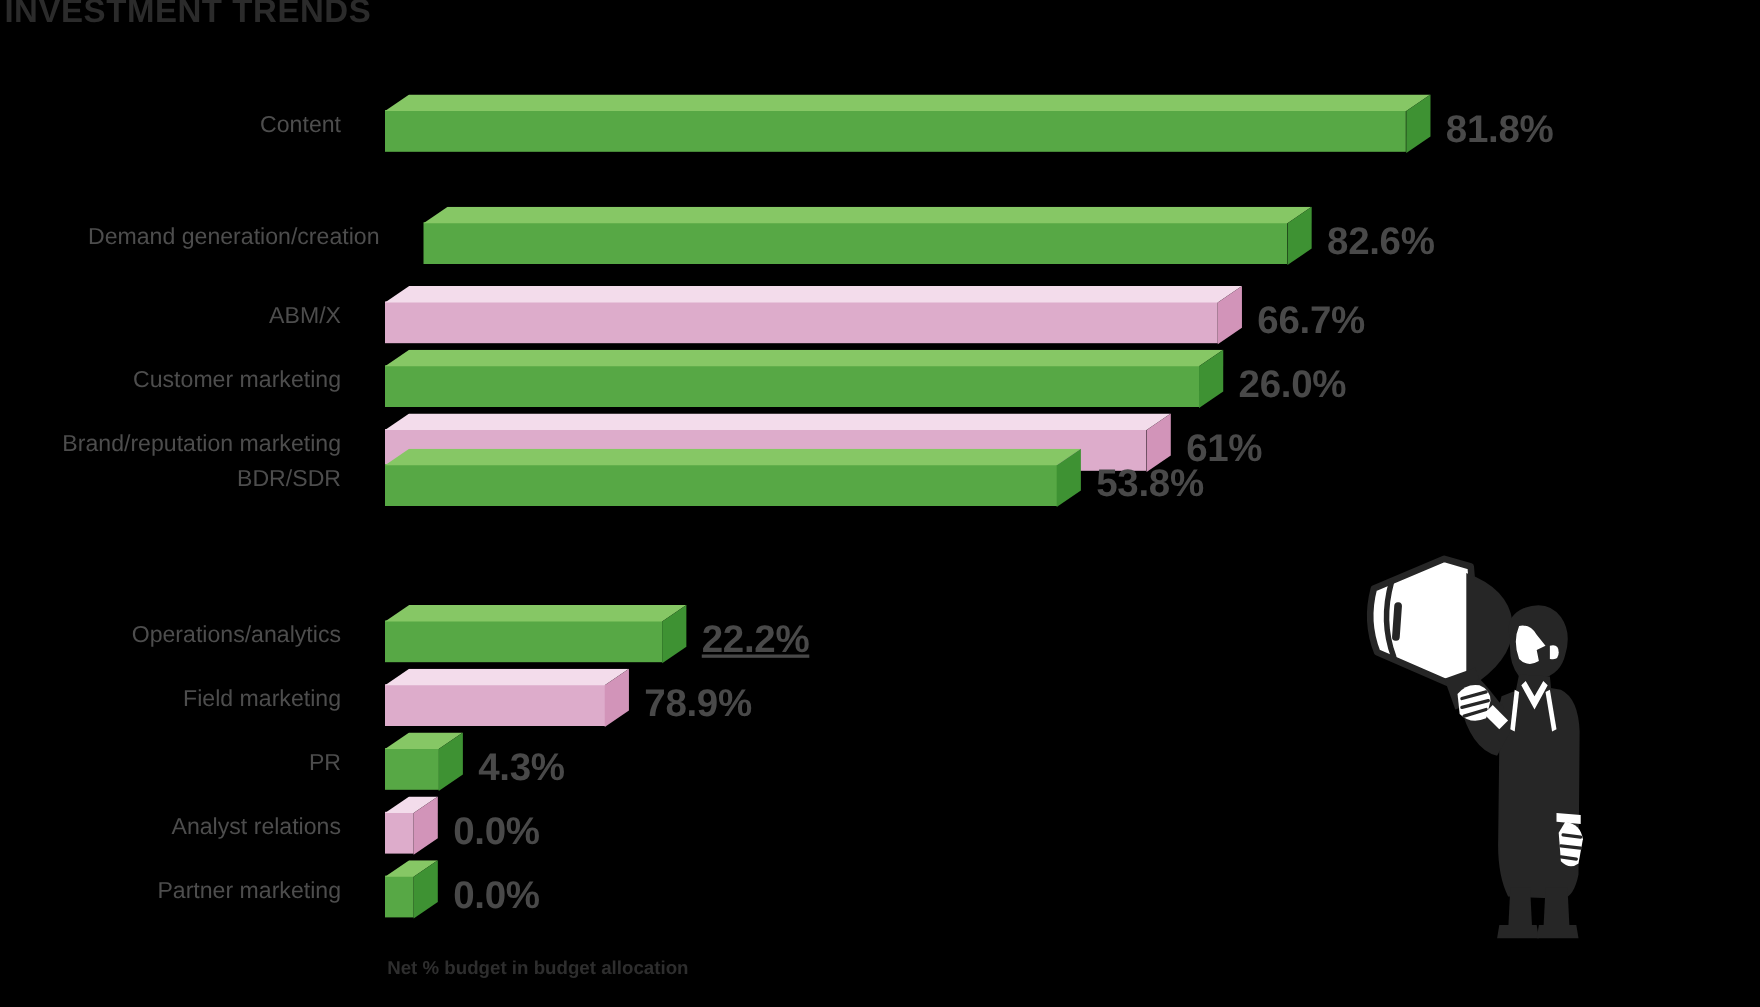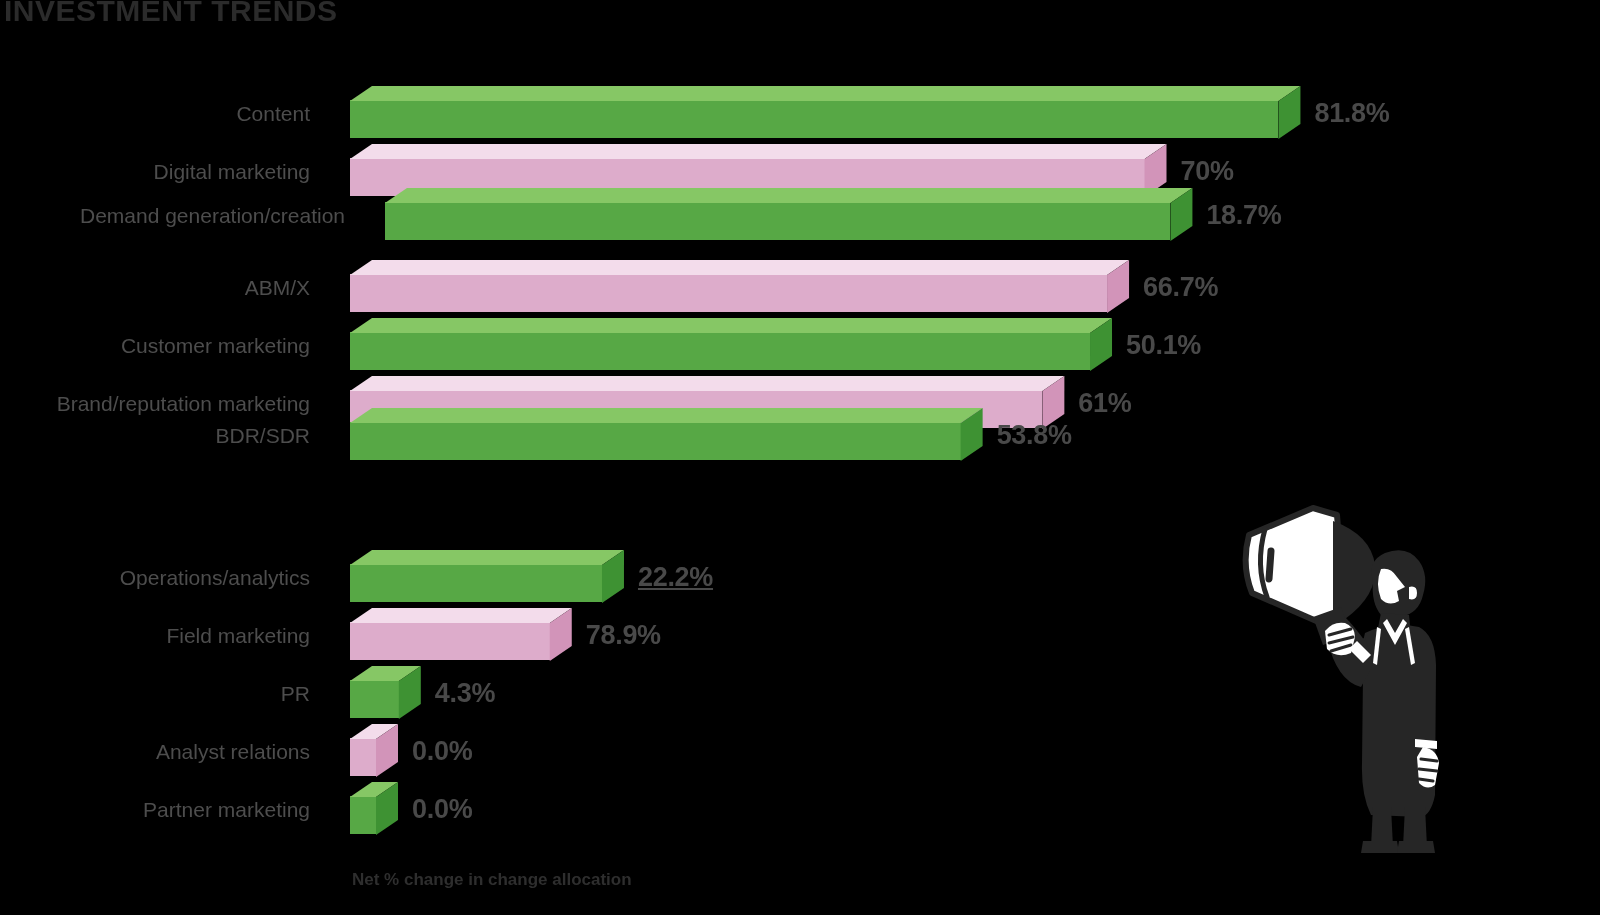--- a/index.html
+++ b/index.html
@@ -36,21 +36,21 @@
   .bar-wrap{position:absolute;left:350px;height:58px;}
 
   
   .face-front{
     position:absolute;left:0;top:14px;height:38px;
     border-radius:0;
   }
 
   .value-label{
     position:absolute;top:12px;
-    font-size:27px;font-weight:700;color:#494949;
+    font-size:35px;font-weight:700;color:#494949;
     white-space:nowrap;letter-spacing:-.3px;
     font-family:"Liberation Sans","DejaVu Sans",sans-serif;
   }
 
   .footer-note{
     position:absolute;left:352px;top:870px;
     font-size:17px;font-weight:700;color:#2e2e2e;
     white-space:nowrap;
     font-family:"Liberation Sans","DejaVu Sans",sans-serif;
   }
@@ -69,41 +69,30 @@
         <div class="cat-label" style="top: 16px;">Content</div>
         <div class="bar-wrap" style="left: 350px; width: 950.43px;">
           <div class="face-front" style="width: 928.43px; background: rgb(87, 168, 69);"></div>
           <svg width="952.43" height="56" style="position: absolute; left: 0px; top: 0px;">
             <path d="M0,15 L22,0 L950.43,0 L928.43,15 Z" fill="#86c765"></path>
             <path d="M928.43,15 L950.43,0 L950.43,38 L928.43,53 Z" fill="#3e9233"></path>
           </svg>
         </div>
         <div class="value-label" style="left: 1314.43px;">81.8%</div>
       </div>
-      <div class="row" style="top: 144px;">
-        <div class="cat-label" style="top: 16px;">Digital marketing</div>
-        <div class="bar-wrap" style="left: 350px; width: 816.5px;">
-          <div class="face-front" style="width: 794.5px; background: rgb(221, 172, 203);"></div>
-          <svg width="818.5" height="56" style="position: absolute; left: 0px; top: 0px;">
-            <path d="M0,15 L22,0 L816.5,0 L794.5,15 Z" fill="#f3dceb"></path>
-            <path d="M794.5,15 L816.5,0 L816.5,38 L794.5,53 Z" fill="#d294b9"></path>
-          </svg>
-        </div>
-        <div class="value-label" style="left: 1180.5px;">70%</div>
-      </div>
       <div class="row" style="top: 188px; margin-left: 35px;">
         <div class="cat-label" style="top: 16px;">Demand generation/creation</div>
         <div class="bar-wrap" style="left: 350px; width: 807.42px;">
           <div class="face-front" style="width: 785.42px; background: rgb(87, 168, 69);"></div>
           <svg width="809.42" height="56" style="position: absolute; left: 0px; top: 0px;">
             <path d="M0,15 L22,0 L807.42,0 L785.42,15 Z" fill="#86c765"></path>
             <path d="M785.42,15 L807.42,0 L807.42,38 L785.42,53 Z" fill="#3e9233"></path>
           </svg>
         </div>
-        <div class="value-label" style="left: 1171.42px;">18.7%</div>
+        <div class="value-label" style="left: 1171.42px;">82.6%</div>
       </div>
       <div class="row" style="top: 260px;">
         <div class="cat-label" style="top: 16px;">ABM/X</div>
         <div class="bar-wrap" style="left: 350px; width: 779.045px;">
           <div class="face-front" style="width: 757.045px; background: rgb(221, 172, 203);"></div>
           <svg width="781.045" height="56" style="position: absolute; left: 0px; top: 0px;">
             <path d="M0,15 L22,0 L779.045,0 L757.045,15 Z" fill="#f3dceb"></path>
             <path d="M757.045,15 L779.045,0 L779.045,38 L757.045,53 Z" fill="#d294b9"></path>
           </svg>
         </div>
@@ -111,21 +100,21 @@
       </div>
       <div class="row" style="top: 318px;">
         <div class="cat-label" style="top: 16px;">Customer marketing</div>
         <div class="bar-wrap" style="left: 350px; width: 762.02px;">
           <div class="face-front" style="width: 740.02px; background: rgb(87, 168, 69);"></div>
           <svg width="764.02" height="56" style="position: absolute; left: 0px; top: 0px;">
             <path d="M0,15 L22,0 L762.02,0 L740.02,15 Z" fill="#86c765"></path>
             <path d="M740.02,15 L762.02,0 L762.02,38 L740.02,53 Z" fill="#3e9233"></path>
           </svg>
         </div>
-        <div class="value-label" style="left: 1126.02px;">50.1%</div>
+        <div class="value-label" style="left: 1126.02px;">26.0%</div>
       </div>
       <div class="row" style="top: 376px;">
         <div class="cat-label" style="top: 16px;">Brand/reputation marketing</div>
         <div class="bar-wrap" style="left: 350px; width: 714.35px;">
           <div class="face-front" style="width: 692.35px; background: rgb(221, 172, 203);"></div>
           <svg width="716.35" height="56" style="position: absolute; left: 0px; top: 0px;">
             <path d="M0,15 L22,0 L714.35,0 L692.35,15 Z" fill="#f3dceb"></path>
             <path d="M692.35,15 L714.35,0 L714.35,38 L692.35,53 Z" fill="#d294b9"></path>
           </svg>
         </div>
@@ -192,21 +181,21 @@
           <div class="face-front" style="width: 26px; background: rgb(87, 168, 69);"></div>
           <svg width="50" height="56" style="position: absolute; left: 0px; top: 0px;">
             <path d="M0,15 L22,0 L48,0 L26,15 Z" fill="#86c765"></path>
             <path d="M26,15 L48,0 L48,38 L26,53 Z" fill="#3e9233"></path>
           </svg>
         </div>
         <div class="value-label" style="left: 412px;">0.0%</div>
       </div>
     </div>
 
-  <div class="footer-note">Net % change in change allocation</div>
+  <div class="footer-note">Net % budget in budget allocation</div>
 
   <div class="mascot">
     <svg viewBox="0 0 235 360" width="235" height="360" xmlns="http://www.w3.org/2000/svg">
       <g>
 
         <path d="M44 40 L108 13 L132 20 L140 118 L116 128 L47 98 Q36 70 44 40 Z" fill="#ffffff" stroke="#262626" stroke-width="6" stroke-linejoin="round"></path>
 
         <path d="M60 34 Q50 70 62 102" fill="none" stroke="#262626" stroke-width="5" stroke-linecap="round"></path>
         <path d="M66 56 L64 84" fill="none" stroke="#262626" stroke-width="7" stroke-linecap="round"></path>
 

